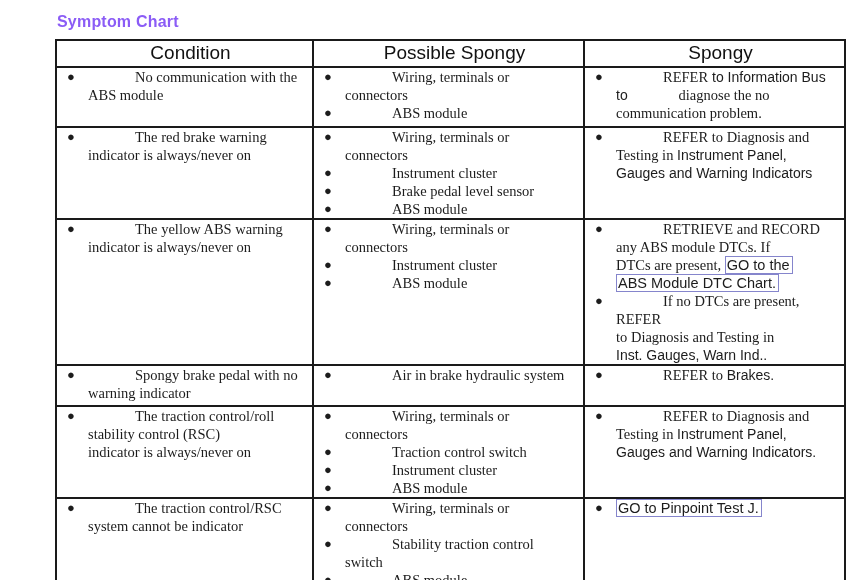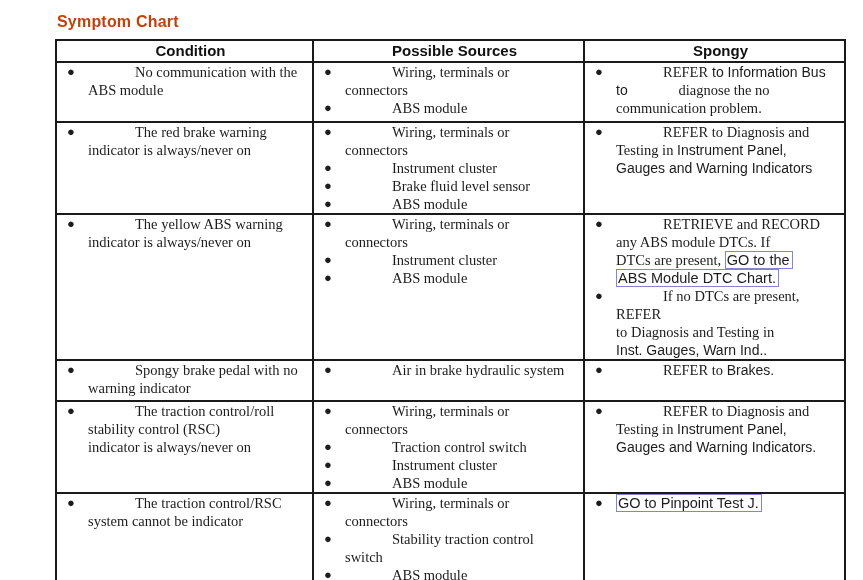--- a/index.html
+++ b/index.html
@@ -21,39 +21,39 @@
     color: var(--text);
     overflow: hidden;
   }
   .page {
     padding: 13px 0 0 55px;
   }
   .doc-title {
     font-family: "Liberation Sans", sans-serif;
     font-weight: bold;
     font-size: 16px;
-    color: #c2410c;
+    color: #8b5cf6;
     margin: 0 0 8px 2px;
     letter-spacing: 0.2px;
   }
   table.symptom-table {
     border-collapse: collapse;
     table-layout: fixed;
     background: var(--bg);
   }
   table.symptom-table th,
   table.symptom-table td {
     border: 2px solid var(--border);
     vertical-align: top;
     padding: 0;
   }
   table.symptom-table th {
     font-family: "Liberation Sans", sans-serif;
-    font-weight: bold;
-    font-size: 15px;
+    font-weight: normal;
+    font-size: 19px;
     color: #111;
     text-align: center;
     vertical-align: middle;
     height: 22px;
     padding: 1px 0 2px 12px;
   }
   td.cell {
     padding: 3px 4px 2px 0;
   }
   .bullet-item {
@@ -97,21 +97,21 @@
 
   <table class="symptom-table">
     <colgroup>
       <col style="width:257px">
       <col style="width:271px">
       <col style="width:261px">
     </colgroup>
     <thead>
       <tr>
         <th>Condition</th>
-        <th>Possible Sources</th>
+        <th>Possible Spongy</th>
         <th>Spongy</th>
       </tr>
     </thead>
     <tbody>
         <tr style="height: 60px;">
           <td class="cell">
             <div class="bullet-item">
               <span class="bullet">●</span>
               <span class="bullet-text"><span class="seg-serif">No communication with the
 ABS module</span></span>
@@ -150,21 +150,21 @@
               <span class="bullet">●</span>
               <span class="bullet-text"><span class="seg-serif">Wiring, terminals or
 connectors</span></span>
             </div>
             <div class="bullet-item">
               <span class="bullet">●</span>
               <span class="bullet-text"><span class="seg-serif">Instrument cluster</span></span>
             </div>
             <div class="bullet-item">
               <span class="bullet">●</span>
-              <span class="bullet-text"><span class="seg-serif">Brake fluid level sensor</span></span>
+              <span class="bullet-text"><span class="seg-serif">Brake pedal level sensor</span></span>
             </div>
             <div class="bullet-item">
               <span class="bullet">●</span>
               <span class="bullet-text"><span class="seg-serif">ABS module</span></span>
             </div>
           </td>
           <td class="cell">
             <div class="bullet-item">
               <span class="bullet">●</span>
               <span class="bullet-text"><span class="seg-serif">REFER to Diagnosis and

